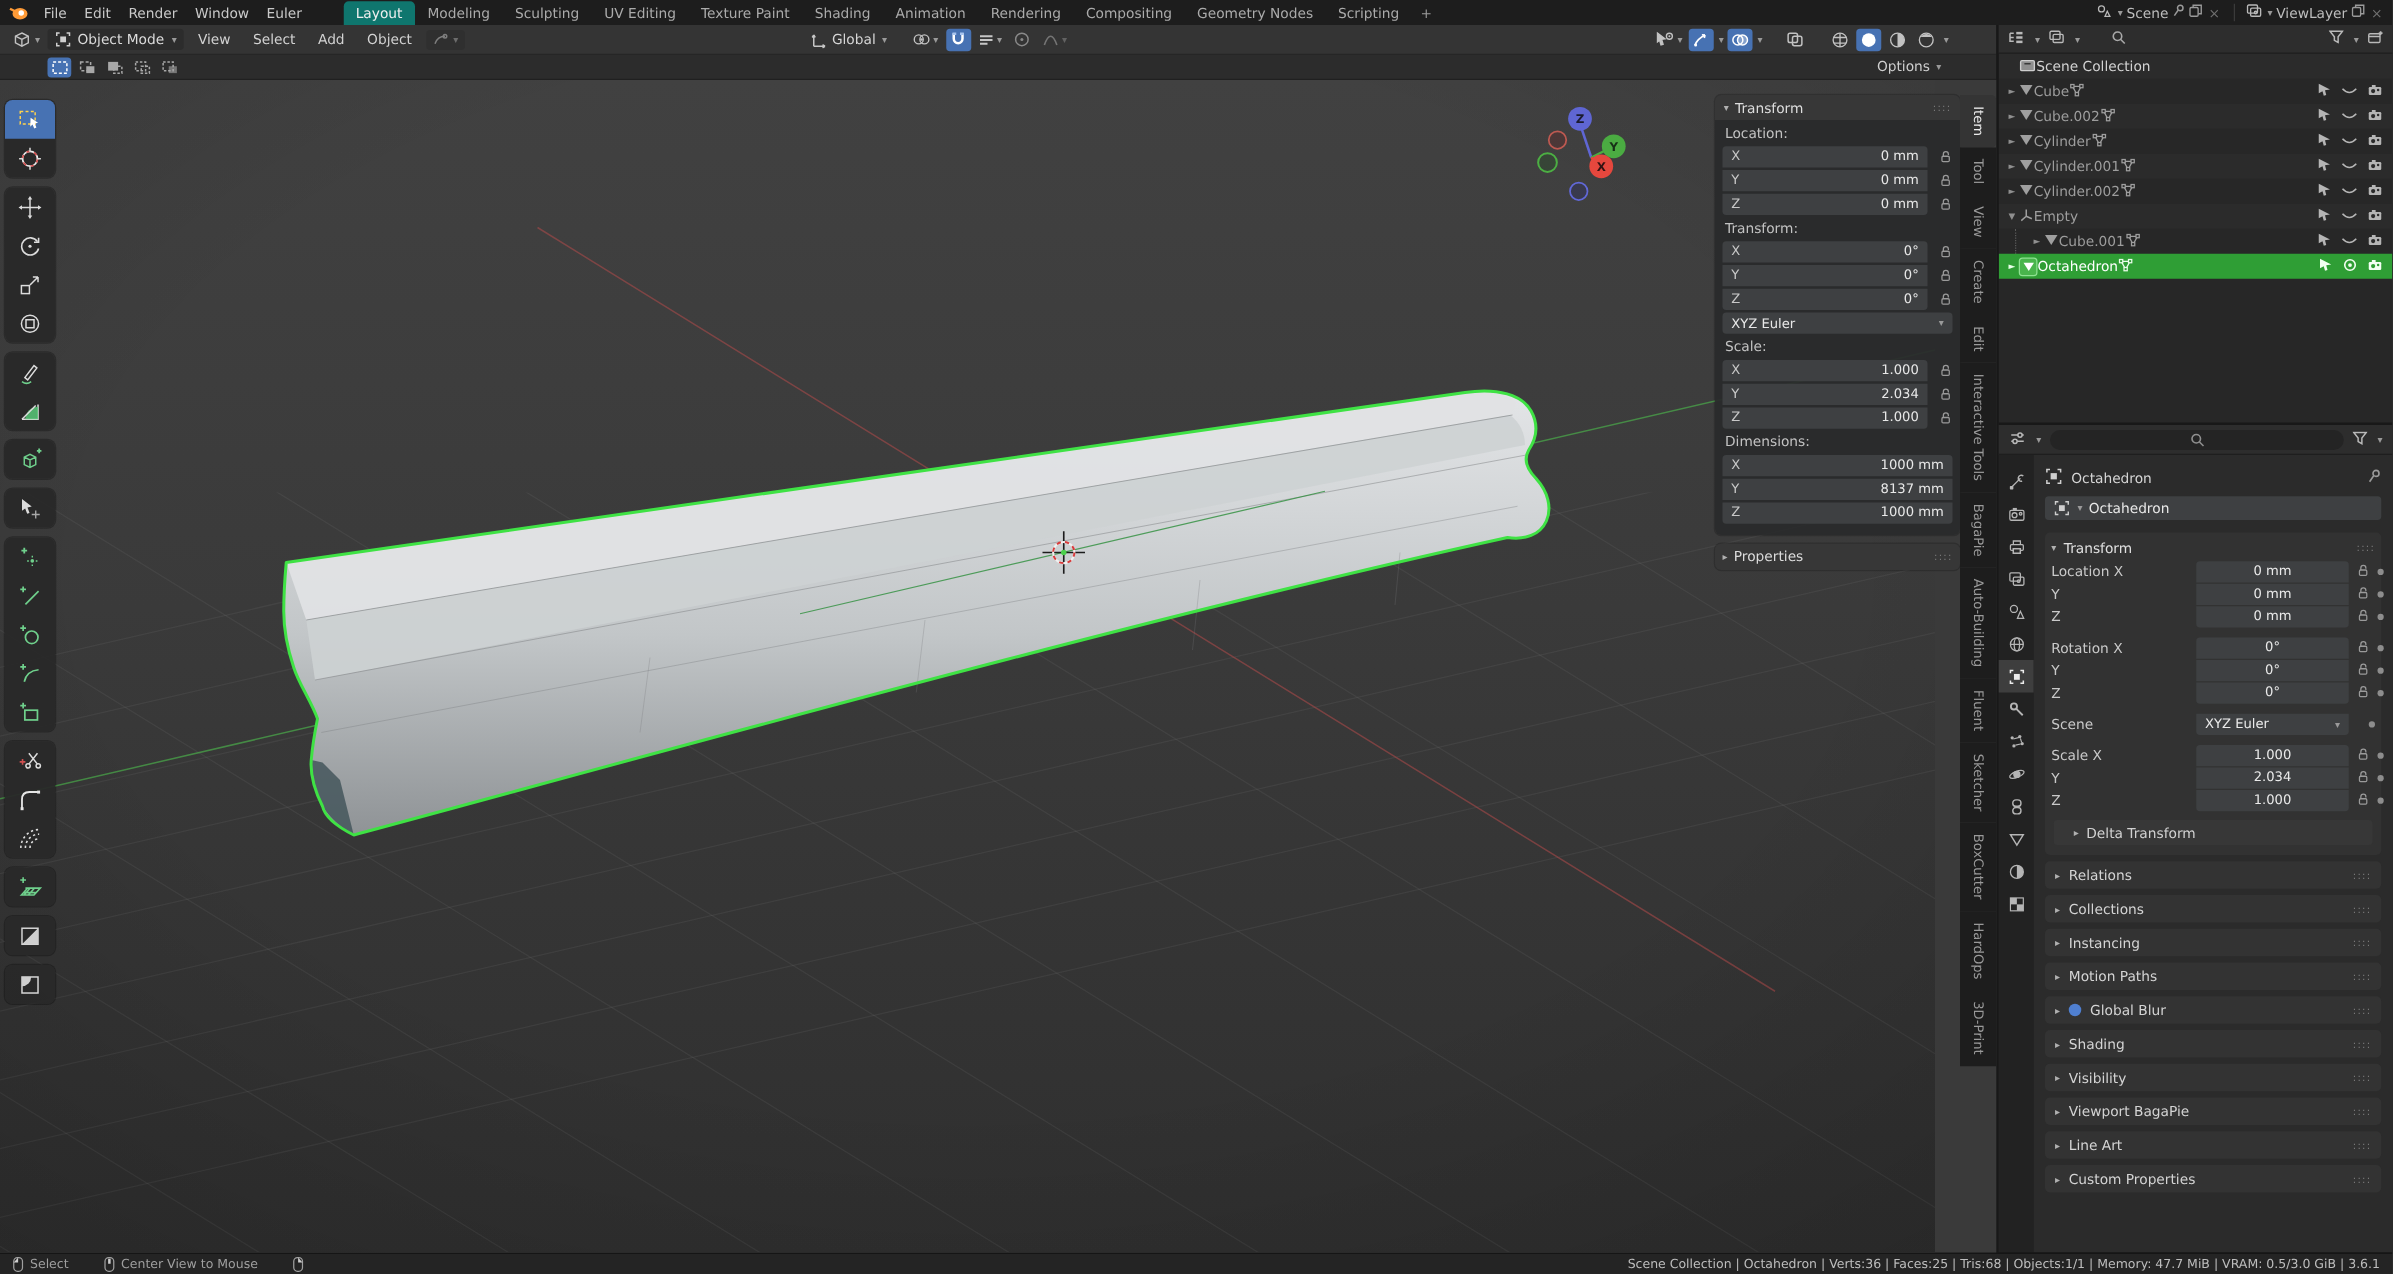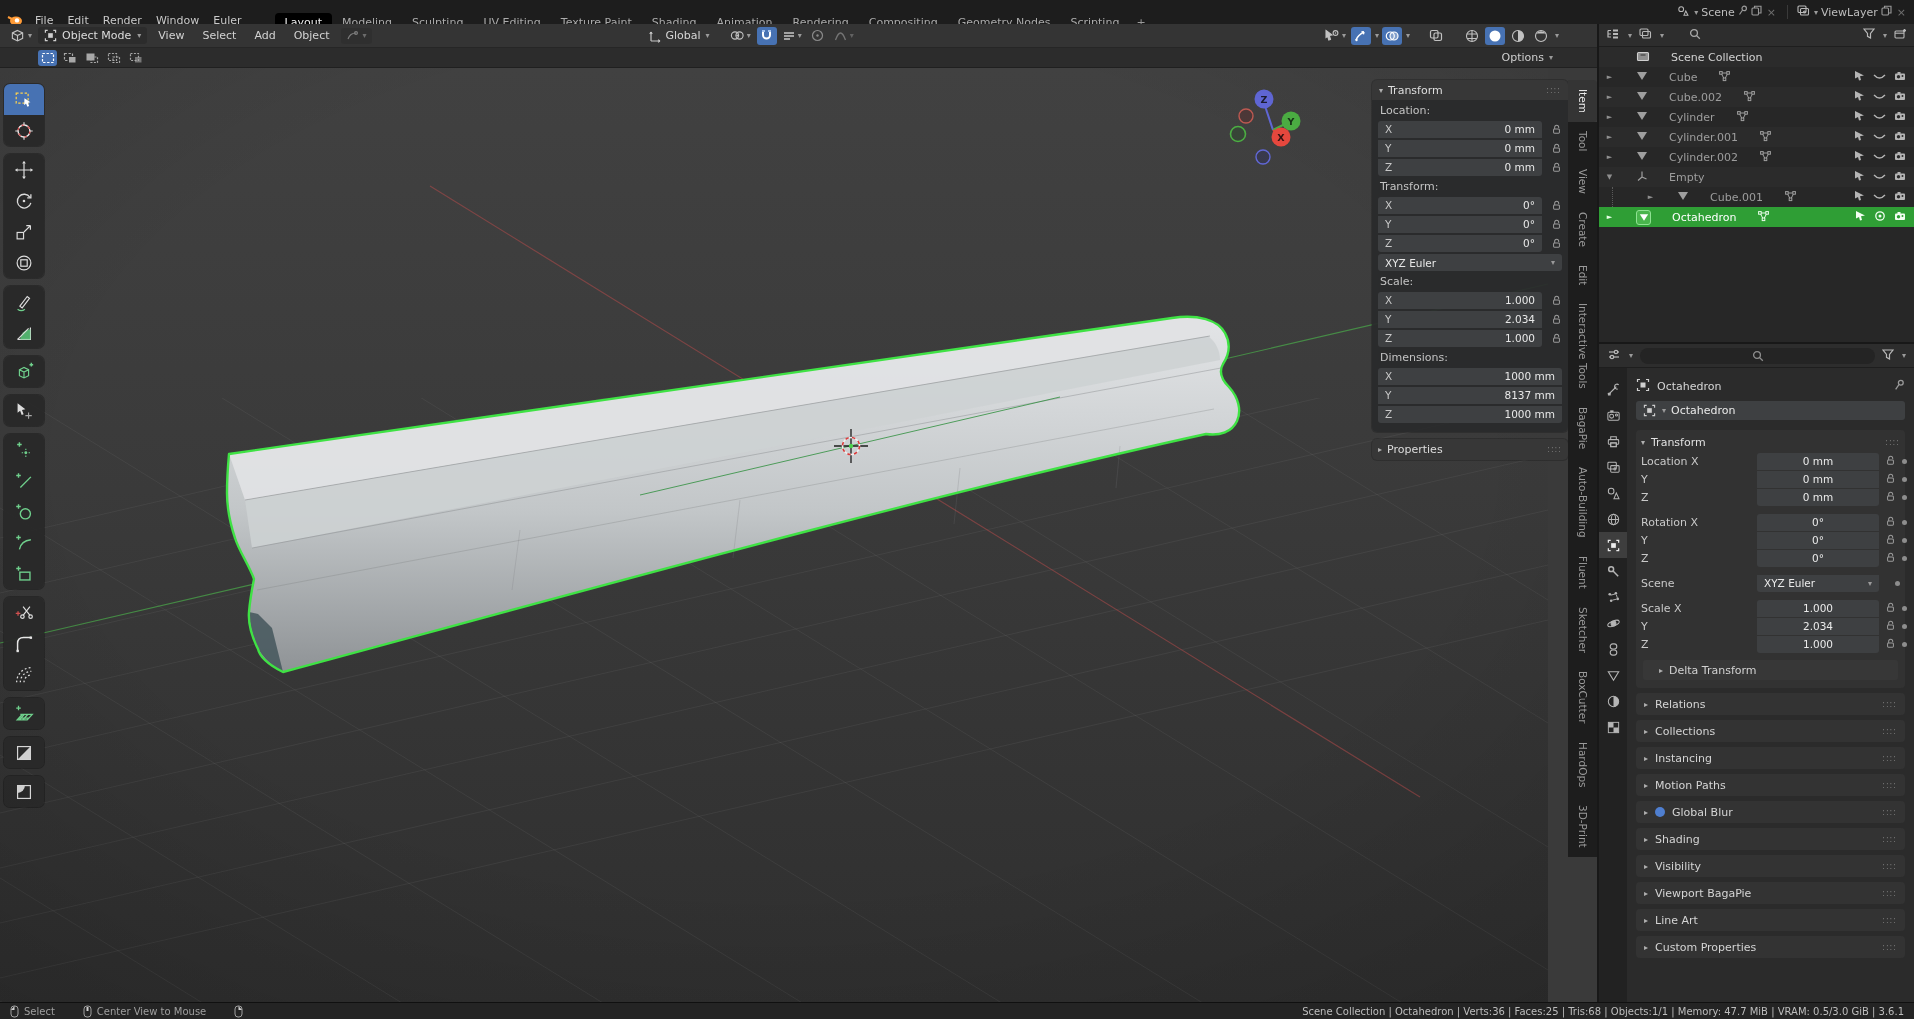--- a/index.html
+++ b/index.html
@@ -1,25 +1,25 @@
 <!DOCTYPE html>
 <html><head>
 <meta charset="utf-8">
 <style>
 *{margin:0;padding:0;box-sizing:border-box}
 html,body{width:1914px;height:1019px;overflow:hidden}
 body{font-family:"DejaVu Sans",sans-serif;font-size:11px;color:#c6c6c6;background:#232323}
 .app{display:flex;flex-direction:column;width:1914px;height:1019px}
 
-.topbar{height:20px;background:#1d1d1d;display:flex;padding:12px 6px;flex:none}
+.topbar{height:20px;background:#1d1d1d;display:flex;align-items:center;padding:0 6px;flex:none}
 .logo{width:18px;height:16px;display:flex;align-items:center;justify-content:center;margin-right:4px}
 .menu{padding:2px 7px;border-radius:3px;color:#c9c9c9;cursor:default}
 .ws-tabs{display:flex;align-items:flex-end;height:20px;margin-left:26px}
 .ws{padding:3px 10px 3px;color:#ababab;border-radius:4px 4px 0 0;white-space:nowrap}
-.ws.on{background:#000000;color:#efefef}
+.ws.on{background:#0f766e;color:#efefef}
 .ws.add{color:#9a9a9a;padding:3px 7px}
 .tb-right{margin-left:auto;display:flex;align-items:center;gap:3px;color:#bdbdbd}
 .tb-right .x{color:#6f6f6f;padding:0 2px}
 .tb-sep{width:1px;height:14px;background:#3a3a3a;margin:0 6px}
 .ddc{font-size:8px;color:#9a9a9a;margin-left:1px}
 
 .main{flex:1;display:flex;min-height:0}
 .vp-region{width:1597px;flex:none;display:flex;flex-direction:column;min-width:0}
 .vp-header{height:24px;background:#343434;border-bottom:1px solid #262626;display:flex;align-items:center;padding:0 8px;gap:4px;flex:none}
 .hmenu{padding:3px 7px;border-radius:3px;color:#d2d2d2}
@@ -63,21 +63,21 @@
 
 .tabstrip{position:absolute;top:12px;right:0;width:29px;display:flex;flex-direction:column}
 .vtab{writing-mode:vertical-rl;padding:9px 0;width:29px;display:flex;align-items:center;justify-content:center;color:#9a9a9a;background:#1d1d1d;font-size:10.5px;white-space:nowrap}
 .vtab.on{background:#343434;color:#eaeaea;border-radius:0 4px 4px 0}
 
 .right-region{width:317px;flex:none;display:flex;flex-direction:column;background:#272727;border-left:2px solid #181818}
 .outliner{height:318px;flex:none;display:flex;flex-direction:column}
 .ol-header{height:23px;background:#2d2d2d;border-bottom:1px solid #1e1e1e;display:flex;align-items:center;gap:7px;padding:0 7px;flex:none}
 .ol-header .spacer{flex:1}
 .ol-body{flex:1;overflow:hidden;display:flex;flex-direction:column}
-.ol-row{height:20px;display:flex;align-items:center;gap:21px;padding:0 5px;color:#9d9d9d;flex:none}
+.ol-row{height:20px;display:flex;align-items:center;gap:0;padding:0 5px;color:#9d9d9d;flex:none}
 .ol-row:nth-child(odd){background:#2b2b2b}
 .ol-row.sel{background:#2f9e35;color:#fff}
 .ol-row.sel .exp{color:#e8ffe8}
 .exp{width:11px;text-align:center;font-size:7px;color:#8f8f8f;flex:none}
 .oname{white-space:nowrap}
 .root-name{color:#d2d2d2}
 .ol-right{margin-left:auto;display:flex;align-items:center;gap:8px;padding-right:3px}
 .indent-guide{width:12px;border-left:1px dotted #5a5a5a;height:100%;margin-left:8px}
 .greenbox{width:15px;height:15px;background:#49b54c;border:1px solid #8fe292;border-radius:3px;display:flex;align-items:center;justify-content:center}
 .divider{height:2px;background:#181818;flex:none}

